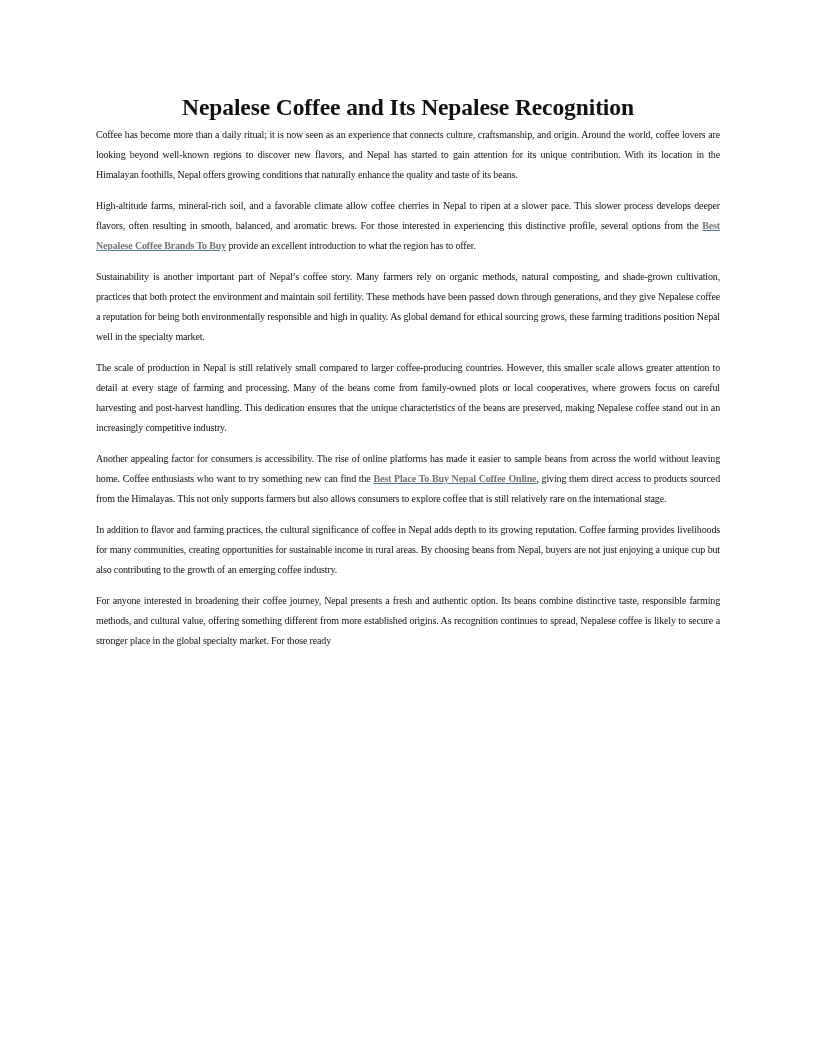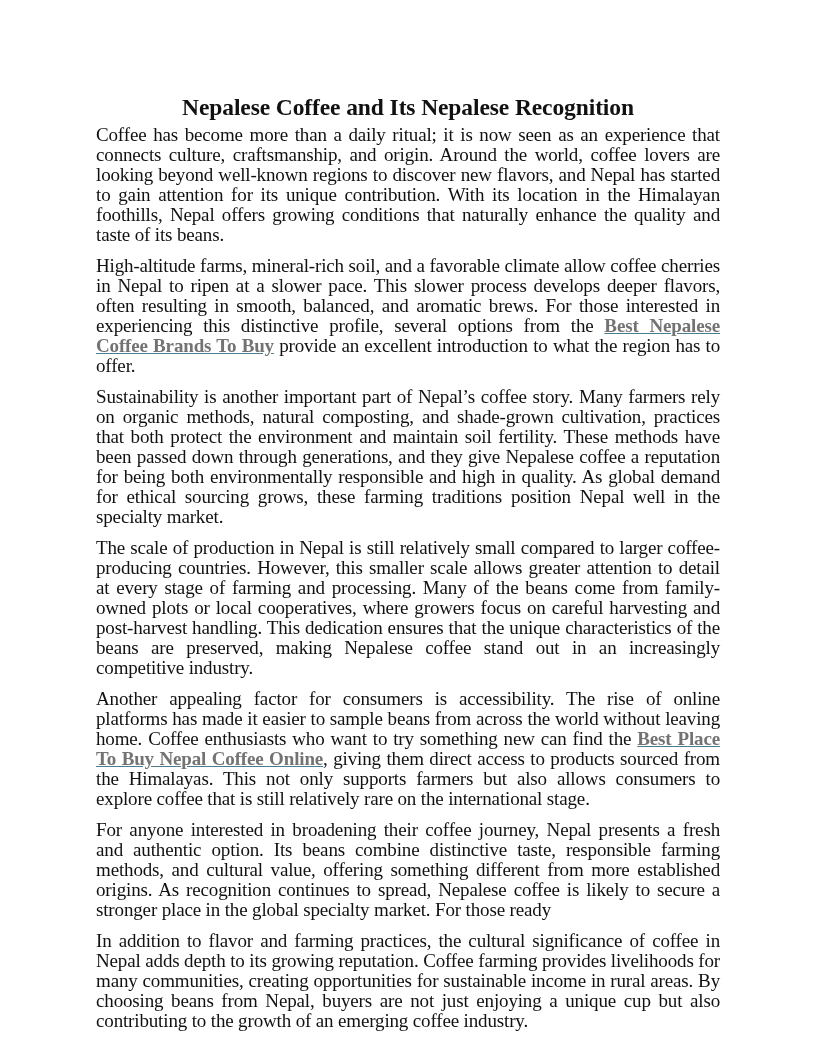--- a/index.html
+++ b/index.html
@@ -25,21 +25,21 @@
       margin: 0 0 3px 0;
       font-size: 23.5px;
       font-weight: bold;
       text-align: center;
       line-height: 30px;
       letter-spacing: -0.1px;
       color: #111111;
     }
     p {
       margin: 0 0 11px 0;
-      font-size: 19px;
+      font-size: 10px;
       line-height: 20px;
       text-align: justify;
       letter-spacing: -0.15px;
     }
     a.link {
       color: #737373;
       font-weight: bold;
       text-decoration: underline;
       text-decoration-color: #4a7b8f;
       cursor: pointer;
@@ -54,16 +54,16 @@
   <p>Coffee has become more than a daily ritual; it is now seen as an experience that connects culture, craftsmanship, and origin. Around the world, coffee lovers are looking beyond well-known regions to discover new flavors, and Nepal has started to gain attention for its unique contribution. With its location in the Himalayan foothills, Nepal offers growing conditions that naturally enhance the quality and taste of its beans.</p>
 
   <p><span>High-altitude farms, mineral-rich soil, and a favorable climate allow coffee cherries in Nepal to ripen at a slower pace. This slower process develops deeper flavors, often resulting in smooth, balanced, and aromatic brews. For those interested in experiencing this distinctive profile, several options from the </span><a class="link">Best Nepalese Coffee Brands To Buy</a><span> provide an excellent introduction to what the region has to offer.</span></p>
 
   <p>Sustainability is another important part of Nepal’s coffee story. Many farmers rely on organic methods, natural composting, and shade-grown cultivation, practices that both protect the environment and maintain soil fertility. These methods have been passed down through generations, and they give Nepalese coffee a reputation for being both environmentally responsible and high in quality. As global demand for ethical sourcing grows, these farming traditions position Nepal well in the specialty market.</p>
 
   <p>The scale of production in Nepal is still relatively small compared to larger coffee-producing countries. However, this smaller scale allows greater attention to detail at every stage of farming and processing. Many of the beans come from family-owned plots or local cooperatives, where growers focus on careful harvesting and post-harvest handling. This dedication ensures that the unique characteristics of the beans are preserved, making Nepalese coffee stand out in an increasingly competitive industry.</p>
 
   <p><span>Another appealing factor for consumers is accessibility. The rise of online platforms has made it easier to sample beans from across the world without leaving home. Coffee enthusiasts who want to try something new can find the </span><a class="link">Best Place To Buy Nepal Coffee Online</a><span>, giving them direct access to products sourced from the Himalayas. This not only supports farmers but also allows consumers to explore coffee that is still relatively rare on the international stage.</span></p>
 
+  <p>In addition to flavor and farming practices, the cultural significance of coffee in Nepal adds depth to its growing reputation. Coffee farming provides livelihoods for many communities, creating opportunities for sustainable income in rural areas. By choosing beans from Nepal, buyers are not just enjoying a unique cup but also contributing to the growth of an emerging coffee industry.</p>
+
   <p>For anyone interested in broadening their coffee journey, Nepal presents a fresh and authentic option. Its beans combine distinctive taste, responsible farming methods, and cultural value, offering something different from more established origins. As recognition continues to spread, Nepalese coffee is likely to secure a stronger place in the global specialty market. For those ready</p>
-
-  <p>In addition to flavor and farming practices, the cultural significance of coffee in Nepal adds depth to its growing reputation. Coffee farming provides livelihoods for many communities, creating opportunities for sustainable income in rural areas. By choosing beans from Nepal, buyers are not just enjoying a unique cup but also contributing to the growth of an emerging coffee industry.</p>
 </div>
 
 </body></html>

